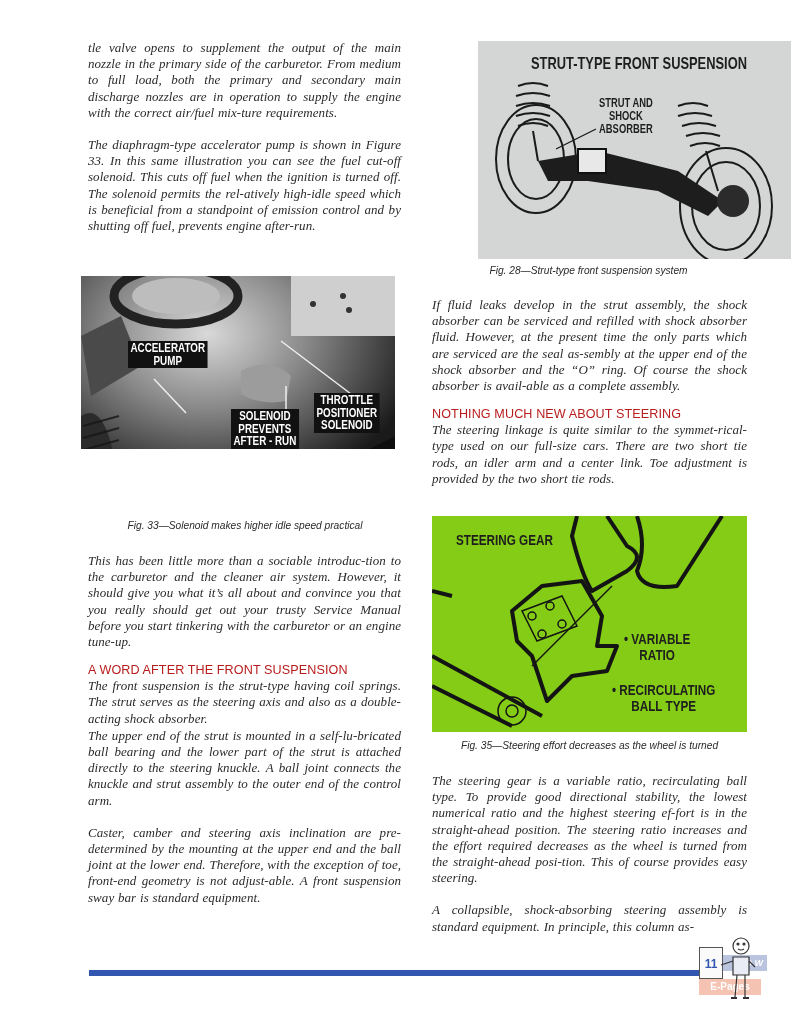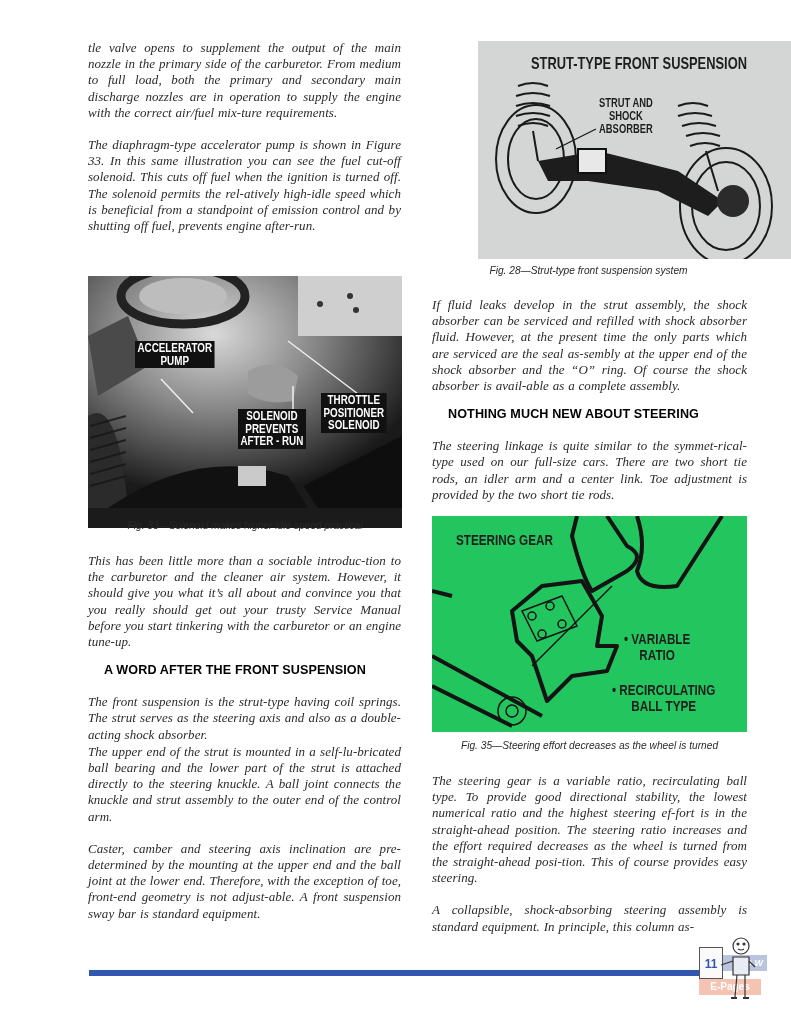--- a/index.html
+++ b/index.html
@@ -6,22 +6,22 @@
   body {
     width:791px; height:1024px; background:#ffffff; position:relative; overflow:hidden;
     font-family:"Liberation Serif", "DejaVu Serif", serif; color:#2a2a2a;
   }
   .col { position:absolute; }
   .para {
     font-size:13px; line-height:16.2px; text-align:justify; margin:0;
     letter-spacing:0.05px; word-spacing:0.5px; hyphens:manual;font-style:italic;
   }
   .heading {
-    font-family:"Liberation Sans", "DejaVu Sans", sans-serif; font-weight:bold;
-    color:#000000; font-size:12.6px; line-height:15px; margin:16px; letter-spacing:0.1px;
+    font-family:"Liberation Sans", "DejaVu Sans", sans-serif; font-weight:normal;
+    color:#b91c1c; font-size:12.6px; line-height:15px; margin:0; letter-spacing:0.1px;
   }
   .caption {
     font-family:"Liberation Sans", "DejaVu Sans", sans-serif; font-style:italic;
     font-size:10.2px; color:#2a2a2a; text-align:center; position:absolute; white-space:nowrap;
   }
   .fig { position:absolute; overflow:hidden; }
   .label-cond {
     font-family:"Liberation Sans", "DejaVu Sans", sans-serif; font-weight:bold;
     position:absolute; transform-origin:left top; white-space:nowrap; line-height:1.05;
   }
@@ -29,21 +29,21 @@
   .blue-rule { position:absolute; left:89px; top:970px; width:610px; height:6px; background:#3157b0; }
 </style>
 </head>
 <body>
 
 <div class="col" style="left:88px; top:40px; width:313px;">
   <p class="para">tle valve opens to supplement the output of the main nozzle in the primary side of the carburetor. From medium to full load, both the primary and secondary main discharge nozzles are in operation to supply the engine with the correct air/fuel mix-ture requirements.</p>
   <p class="para" style="margin-top:16px;">The diaphragm-type accelerator pump is shown in Figure 33. In this same illustration you can see the fuel cut-off solenoid. This cuts off fuel when the ignition is turned off. The solenoid permits the rel-atively high-idle speed which is beneficial from a standpoint of emission control and by shutting off fuel, prevents engine after-run.</p>
 </div>
 
-<div class="fig" style="left:88px; top:276px; width:314px; height:252px; background:#1b1b1b;">
+<div class="fig" style="left:81px; top:276px; width:314px; height:173px; background:#1b1b1b;">
   <svg width="314" height="232" style="position:absolute;left:0;top:0;">
     <defs>
       <radialGradient id="g1" cx="40%" cy="25%" r="70%">
         <stop offset="0%" stop-color="#d9d9d9"></stop>
         <stop offset="45%" stop-color="#8a8a8a"></stop>
         <stop offset="100%" stop-color="#1a1a1a"></stop>
       </radialGradient>
     </defs>
     <rect width="314" height="232" fill="url(#g1)"></rect>
     <ellipse cx="95" cy="20" rx="62" ry="28" fill="none" stroke="#222" stroke-width="9"></ellipse>
@@ -120,21 +120,21 @@
   </svg>
 </div>
 <div class="caption" style="left:430px; width:317px; top:265px;">Fig. 28—Strut-type front suspension system</div>
 
 <div class="col" style="left:432px; top:297px; width:315px;">
   <p class="para">If fluid leaks develop in the strut assembly, the shock absorber can be serviced and refilled with shock absorber fluid. However, at the present time the only parts which are serviced are the seal as-sembly at the upper end of the shock absorber and the “O” ring. Of course the shock absorber is avail-able as a complete assembly.</p>
   <p class="heading" style="margin-top:13px;">NOTHING MUCH NEW ABOUT STEERING</p>
   <p class="para">The steering linkage is quite similar to the symmet-rical-type used on our full-size cars. There are two short tie rods, an idler arm and a center link. Toe adjustment is provided by the two short tie rods.</p>
 </div>
 
-<div class="fig" style="left:432px; top:516px; width:315px; height:216px; background:#22c55e;">
+<div class="fig" style="left:432px; top:516px; width:315px; height:216px; background:#84cc16;">
   <svg width="315" height="216" style="position:absolute;left:0;top:0;">
     <g fill="none" stroke="#141414" stroke-width="4" stroke-linejoin="round">
       <path d="M145 0 L140 20 Q150 60 160 75 L195 55 Q215 40 195 30 L175 0"></path>
       <path d="M205 0 Q215 30 205 55 Q210 75 245 70 L290 0"></path>
       <path d="M80 95 L110 70 L150 65 L170 100 L165 130 L185 130 L175 155 L140 160 L115 185 L100 140 L85 125 Z"></path>
       <path d="M0 140 L110 200"></path>
       <path d="M0 170 L80 210"></path>
       <path d="M20 80 L0 75"></path>
     </g>
     <g fill="none" stroke="#141414" stroke-width="1.5">

